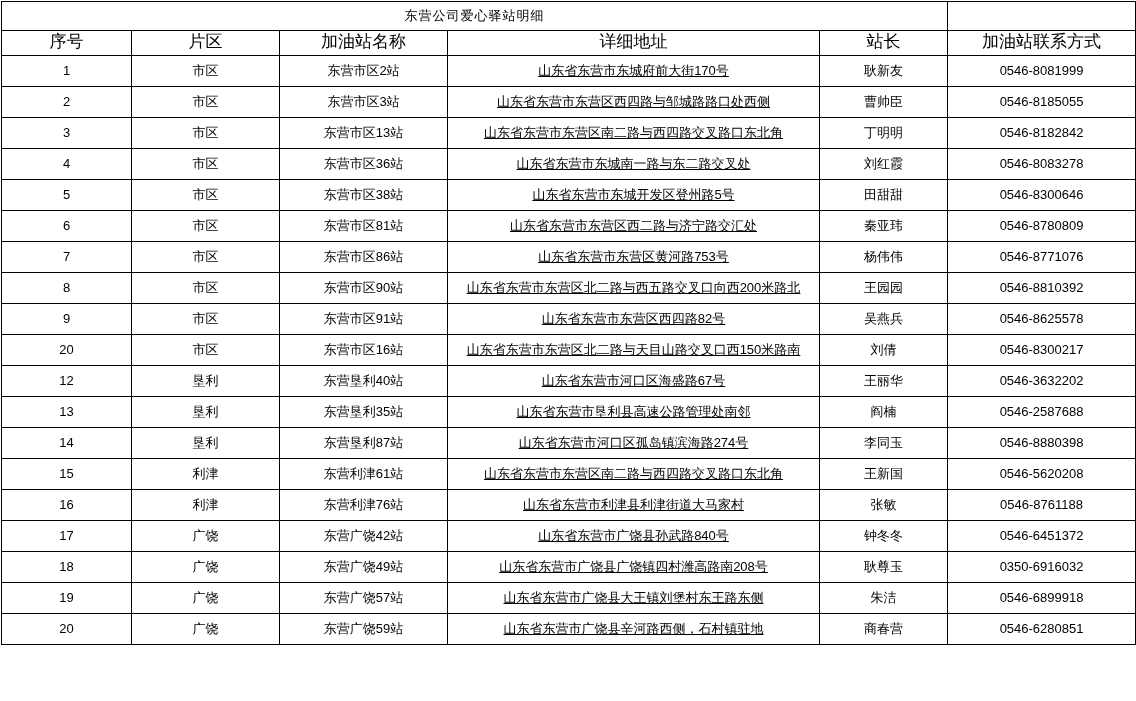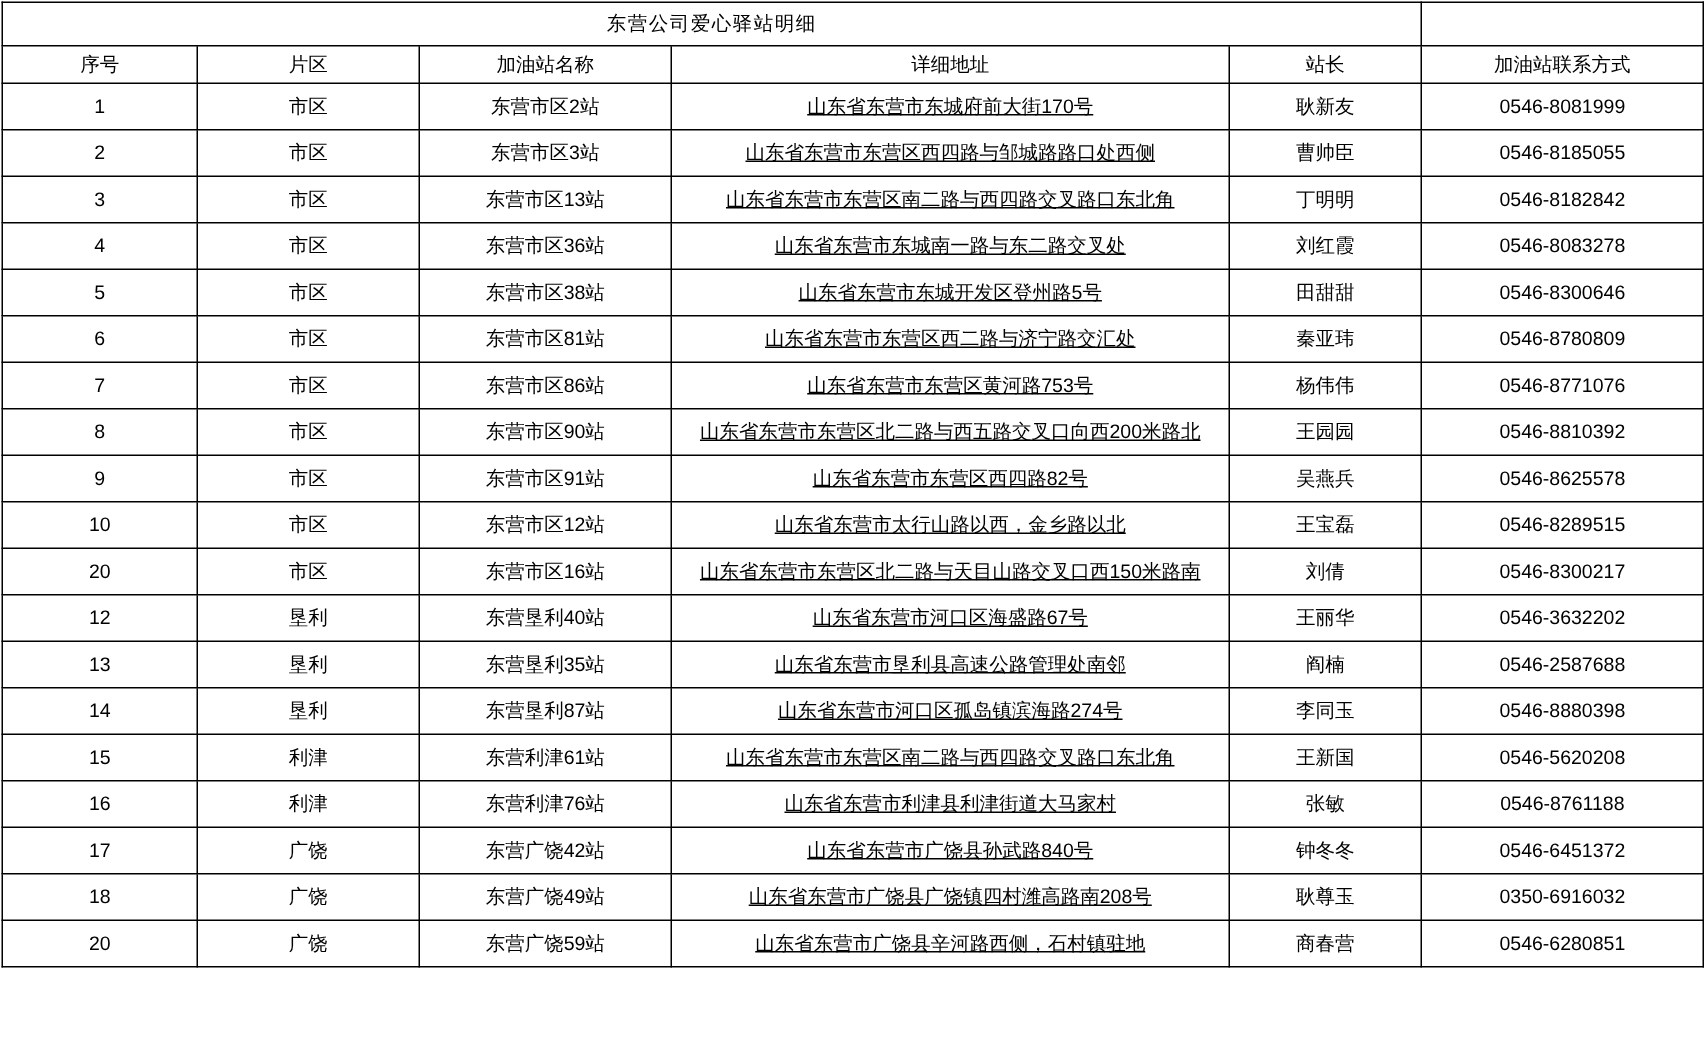--- a/index.html
+++ b/index.html
@@ -50,21 +50,22 @@
   .title-cell {
     font-size: 17px;
     font-weight: bold;
     letter-spacing: 1px;
   }
   .title-blank {
     border-left: 1px solid #000;
   }
   tr.head-row td {
     height: 24px;
-    font-size: 13px;
+    font-size: 17px;
+    font-family: Liberation Mono, monospace;
   }
   tr.data-row td {
     height: 30px;
     font-size: 13px;
   }
   td.addr {
     font-size: 13px;
     text-decoration: underline;
   }
   td.name {
@@ -163,28 +164,20 @@
         </tr>
         <tr class="data-row">
           <td>9</td>
           <td>市区</td>
           <td class="name">东营市区91站</td>
           <td class="addr">山东省东营市东营区西四路82号</td>
           <td>吴燕兵</td>
           <td>0546-8625578</td>
         </tr>
         <tr class="data-row">
-          <td>10</td>
-          <td>市区</td>
-          <td class="name">东营市区12站</td>
-          <td class="addr">山东省东营市太行山路以西，金乡路以北</td>
-          <td>王宝磊</td>
-          <td>0546-8289515</td>
-        </tr>
-        <tr class="data-row">
           <td>20</td>
           <td>市区</td>
           <td class="name">东营市区16站</td>
           <td class="addr">山东省东营市东营区北二路与天目山路交叉口西150米路南</td>
           <td>刘倩</td>
           <td>0546-8300217</td>
         </tr>
         <tr class="data-row">
           <td>12</td>
           <td>垦利</td>
@@ -235,20 +228,28 @@
         </tr>
         <tr class="data-row">
           <td>18</td>
           <td>广饶</td>
           <td class="name">东营广饶49站</td>
           <td class="addr">山东省东营市广饶县广饶镇四村潍高路南208号</td>
           <td>耿尊玉</td>
           <td>0350-6916032</td>
         </tr>
         <tr class="data-row">
+          <td>19</td>
+          <td>广饶</td>
+          <td class="name">东营广饶57站</td>
+          <td class="addr">山东省东营市广饶县大王镇刘堡村东王路东侧</td>
+          <td>朱洁</td>
+          <td>0546-6899918</td>
+        </tr>
+        <tr class="data-row">
           <td>20</td>
           <td>广饶</td>
           <td class="name">东营广饶59站</td>
           <td class="addr">山东省东营市广饶县辛河路西侧，石村镇驻地</td>
           <td>商春营</td>
           <td>0546-6280851</td>
         </tr>
       </tbody>
   </table>
 </div>

